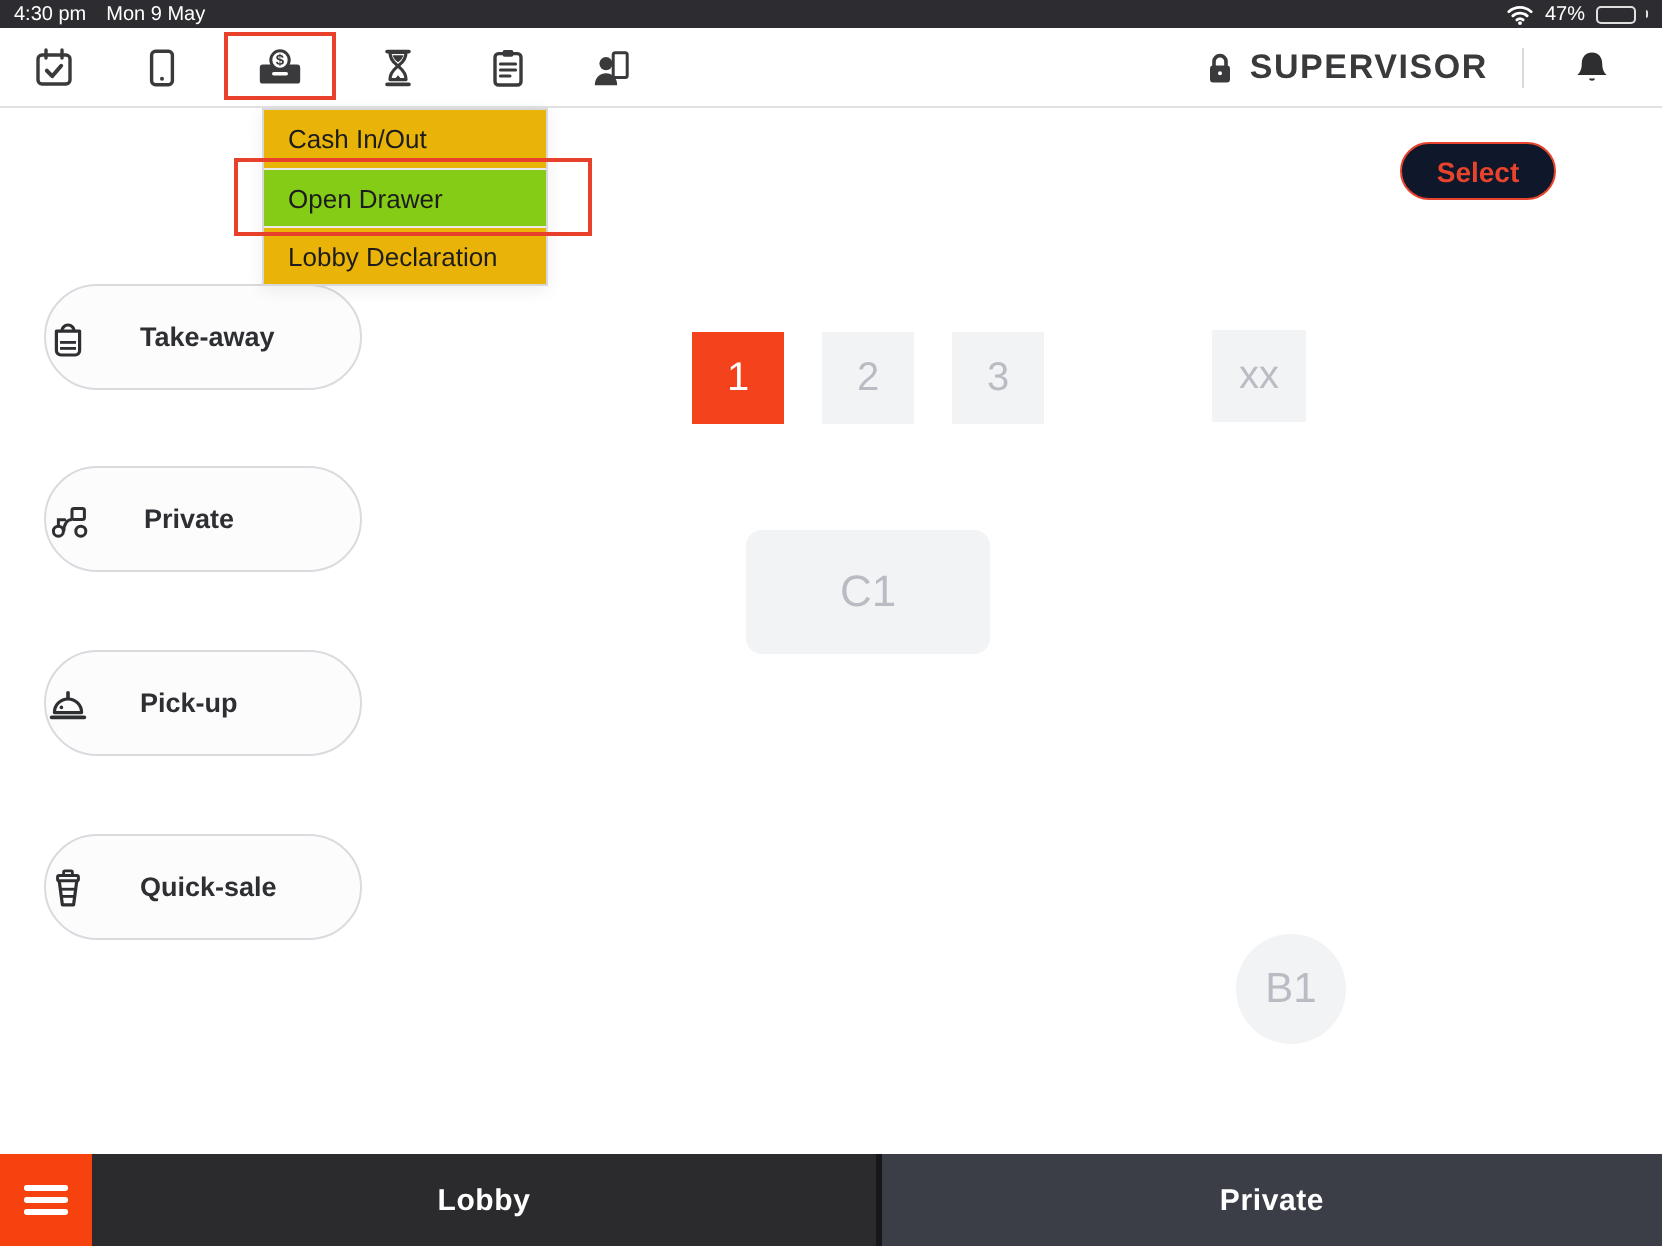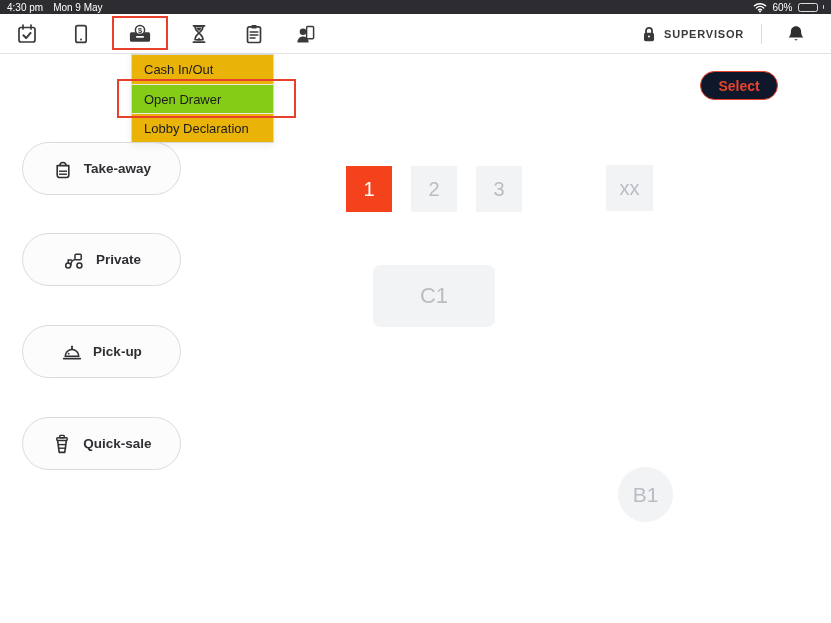--- a/index.html
+++ b/index.html
@@ -19,21 +19,21 @@
   .battery-tip { width:1.5px; height:4px; background:rgba(255,255,255,.85);
     border-radius:0 1px 1px 0; }
 
   
   .toolbar { position:absolute; left:0; top:14px; width:831px; height:40px;
     background:#ffffff; border-bottom:1px solid #e2e2e5; }
   .tb-icon { position:absolute; top:3px; width:34px; height:34px; display:flex;
     align-items:center; justify-content:center; background:none; border:none; cursor:pointer; }
   .tb-right { position:absolute; right:18px; top:0; height:39px; display:flex;
     align-items:center; }
-  .supervisor-label { font-size:11px; font-weight:700; letter-spacing:.8px;
+  .supervisor-label { font-size:17px; font-weight:700; letter-spacing:.8px;
     color:#3a3a3c; margin-left:7px; }
   .tb-divider { width:1px; height:20px; background:#d9d9dc; margin:0 17px; }
 
   
   .dropdown { position:absolute; left:131px; top:54px; width:143px;
     background:#ffffff; border:1px solid #d8d8db; box-shadow:0 2px 8px rgba(0,0,0,.07); z-index:5; }
   .dropdown-item { height:29px; display:flex; align-items:center; padding-left:12px;
     font-size:13px; color:#1c1c1e; cursor:pointer; background:#eab308; }
   .dropdown-item + .dropdown-item { border-top:1px solid #e9e9eb; }
   .dropdown-item.shaded { background:#84cc16; }
@@ -45,21 +45,21 @@
   .annot-menu { left:117px; top:79px; width:179px; height:39px; }
 
   
   .select-btn { position:absolute; left:700px; top:71px; width:78px; height:29px;
     border:1.8px solid #e8432d; border-radius:15px; background:#0f172a; color:#e8432d;
     font-size:14px; font-weight:700; font-family:"Liberation Sans", sans-serif; cursor:pointer; }
 
   
   .pill { position:absolute; left:22px; width:159px; height:53px; border-radius:27px;
     background:#fcfcfd; border:1px solid #d9dbdf; display:flex; align-items:center;
-    justify-content:center; gap:10px; cursor:pointer; font-family:"Liberation Sans", sans-serif; }
+    gap:25px; cursor:pointer; font-family:"Liberation Sans", sans-serif; }
   .pill-label { font-size:13.5px; font-weight:700; color:#2e2f32; }
 
   
   .tile { position:absolute; display:flex; align-items:center; justify-content:center;
     font-size:20px; cursor:pointer; user-select:none; }
   .tile-sq { width:46px; height:46px; }
   .tile-selected { background:#f4431c; color:#ffffff; font-weight:500; }
   .tile-idle { background:#f2f3f5; color:#b9bdc3; }
   .tile-1 { left:346px; top:166px; }
   .tile-2 { left:411px; top:166px; }
@@ -93,21 +93,21 @@
     </div>
     <div class="status-right">
       <span>
         <svg width="14" height="11" viewBox="0 0 16 12">
           <path d="M1.6 4.1a9.6 9.6 0 0 1 12.8 0" stroke="#fff" stroke-width="1.6" fill="none" stroke-linecap="round"></path>
           <path d="M3.9 6.5a6.1 6.1 0 0 1 8.2 0" stroke="#fff" stroke-width="1.6" fill="none" stroke-linecap="round"></path>
           <path d="M6.2 8.8a2.9 2.9 0 0 1 3.6 0" stroke="#fff" stroke-width="1.6" fill="none" stroke-linecap="round"></path>
           <circle cx="8" cy="10.6" r="1.1" fill="#fff"></circle>
         </svg>
       </span>
-      <span>60%</span>
+      <span>47%</span>
       <span class="battery-shell"><span class="battery-fill"></span></span>
       <span class="battery-tip"></span>
     </div>
   </div>
 
   <div class="toolbar">
     <button class="tb-icon" style="left:10px">
       <svg width="22" height="22" viewBox="0 0 22 22">
         <rect x="3" y="4.5" width="16" height="14.5" rx="2" fill="none" stroke="#3a3a3c" stroke-width="1.7"></rect>
         <line x1="7" y1="2" x2="7" y2="6" stroke="#3a3a3c" stroke-width="1.7" stroke-linecap="round"></line>
@@ -234,14 +234,28 @@
     <span class="pill-label">Quick-sale</span>
   </div>
 
   <div class="tile tile-sq tile-1 tile-selected">1</div>
   <div class="tile tile-sq tile-2 tile-idle">2</div>
   <div class="tile tile-sq tile-3 tile-idle">3</div>
   <div class="tile tile-xx tile-idle">xx</div>
   <div class="tile tile-c1 tile-idle">C1</div>
   <div class="tile tile-b1 tile-idle">B1</div>
 
+  <div class="bottom-bar">
+    <button class="menu-btn">
+      <span>
+        <svg width="24" height="18" viewBox="0 0 24 18">
+          <rect x="1" y="1.5" width="22" height="3" rx="1.2" fill="#ffffff"></rect>
+          <rect x="1" y="7.5" width="22" height="3" rx="1.2" fill="#ffffff"></rect>
+          <rect x="1" y="13.5" width="22" height="3" rx="1.2" fill="#ffffff"></rect>
+        </svg>
+      </span>
+    </button>
+    <button class="area-tab area-lobby">Lobby</button>
+    <div class="area-div"></div>
+    <button class="area-tab area-private">Private</button>
+  </div>
 
 </div>
 
 </body></html>

